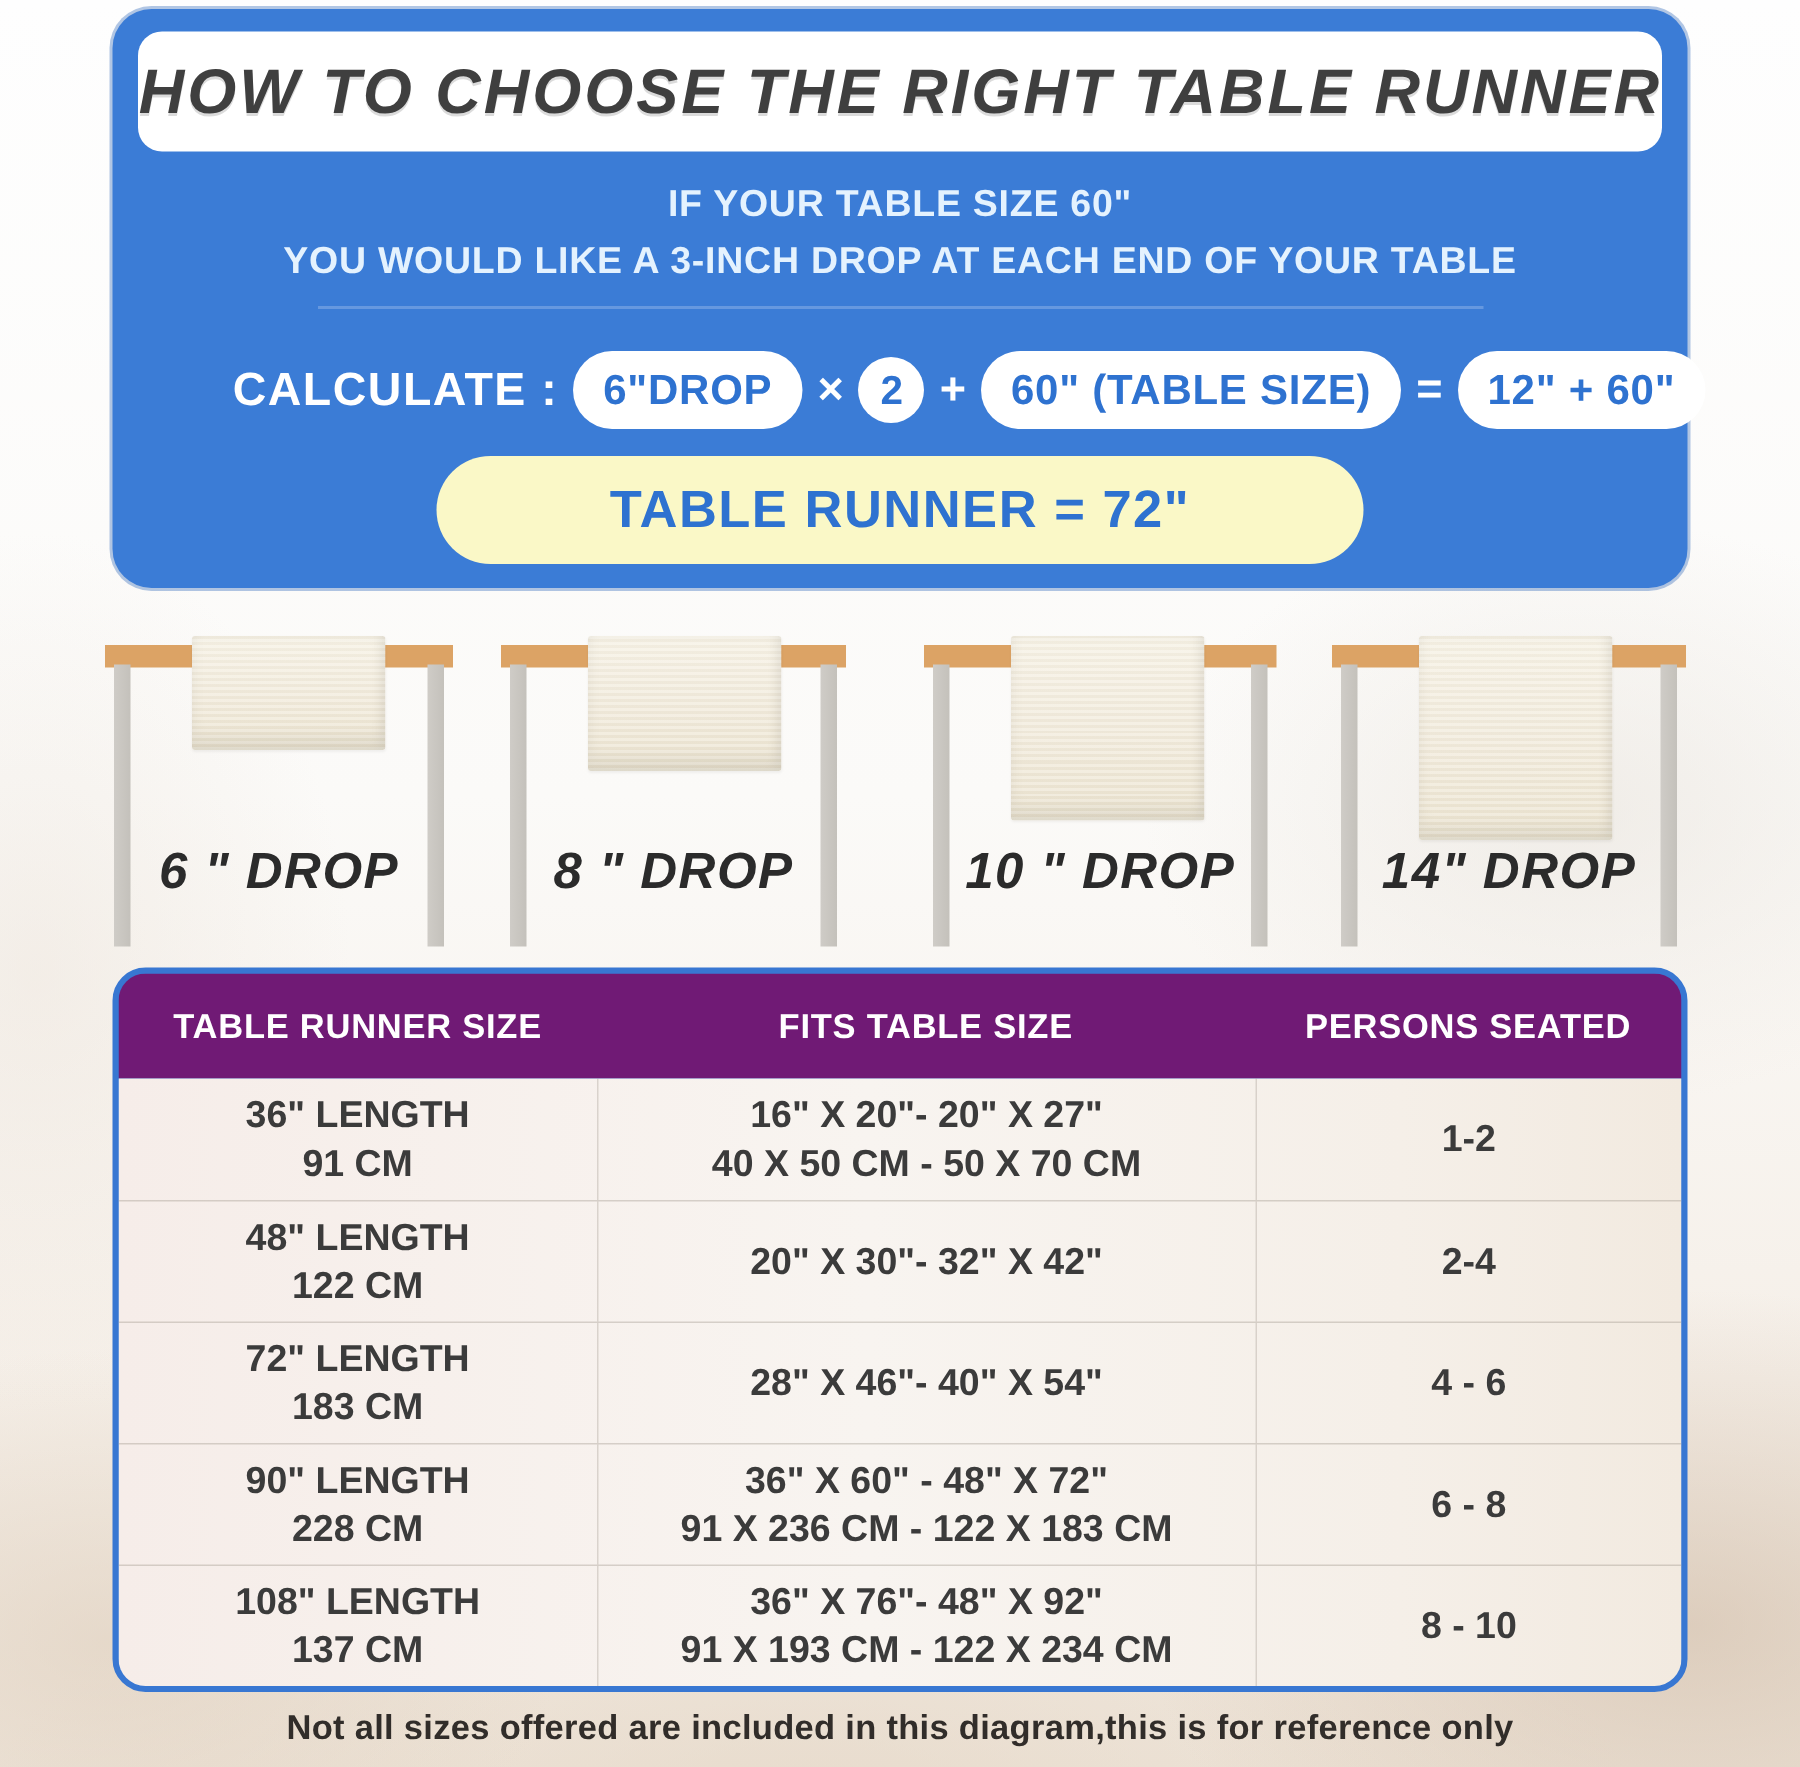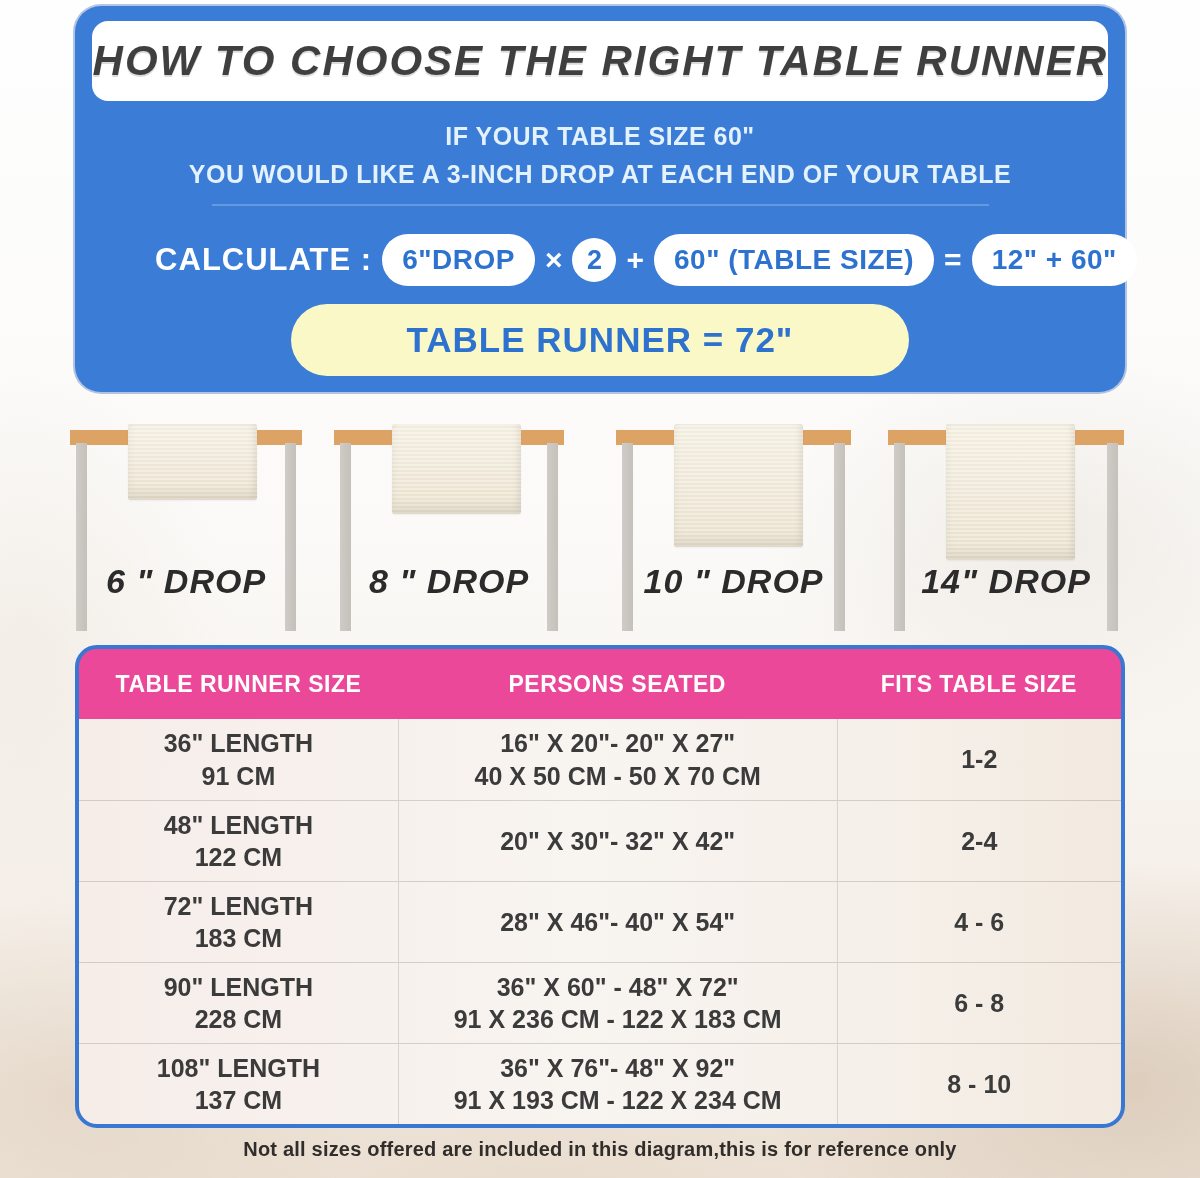--- a/index.html
+++ b/index.html
@@ -62,34 +62,34 @@
   .drop-14 .runner{height:136px;}
   .drop-label{position:absolute;top:152px;left:0;width:100%;text-align:center;
     font-size:34px;font-weight:800;font-style:italic;color:#2B2B2B;letter-spacing:1px;
     white-space:nowrap;}
 
   
   .size-panel{position:absolute;left:75px;top:645px;width:1050px;height:483px;
     border-radius:22px;border:4px solid #3877D2;overflow:hidden;box-sizing:border-box;
     background:#3B7CD6;}
   .size-head{display:grid;grid-template-columns:30.6% 42.1% 27.3%;height:70px;
-    align-items:center;background:#ec4899;}
+    align-items:center;background:#701a75;}
   .size-head div{text-align:center;color:#FFFFFF;font-size:23px;font-weight:800;
     letter-spacing:0.5px;}
   .size-body{height:405px;display:grid;grid-template-rows:repeat(5,1fr);
     background:linear-gradient(90deg,#F6EDE9 0%,#F8F4F0 48%,#F5EFE8 82%,#F2EAE0 100%);}
   .size-row{display:grid;grid-template-columns:30.6% 42.1% 27.3%;}
   .size-row + .size-row{border-top:1px solid rgba(150,140,130,0.35);}
   .cell{display:flex;flex-direction:column;align-items:center;justify-content:center;
     color:#3B3B3B;font-weight:bold;font-size:25px;line-height:1.3;text-align:center;}
   .cell.mid,.cell.last{border-left:1px solid rgba(150,140,130,0.30);}
 
   
   .footer-note{position:absolute;top:1138px;left:0;width:100%;text-align:center;
-    font-size:20px;font-weight:bold;color:#312D2A;letter-spacing:0.2px;}
+    font-size:23px;font-weight:bold;color:#312D2A;letter-spacing:0.2px;}
 </style>
 </head>
 <body>
 
 <div id="root">
 
   <div class="top-panel">
     <div class="title-banner">
       <span>HOW TO CHOOSE THE RIGHT TABLE RUNNER</span>
     </div>
@@ -136,22 +136,22 @@
     <div class="tabletop"></div>
     <div class="runner"></div>
     <div class="leg leg-l"></div>
     <div class="leg leg-r"></div>
     <div class="drop-label">14" DROP</div>
   </div>
 
   <div class="size-panel">
     <div class="size-head">
       <div>TABLE RUNNER SIZE</div>
+      <div>FITS TABLE SIZE</div>
       <div>PERSONS SEATED</div>
-      <div>FITS TABLE SIZE</div>
     </div>
     <div class="size-body">
 
       <div class="size-row">
         <div class="cell">
           <span>36" LENGTH</span>
           <span>91 CM</span>
         </div>
         <div class="cell mid">
           <span>16" X 20"- 20" X 27"</span>

